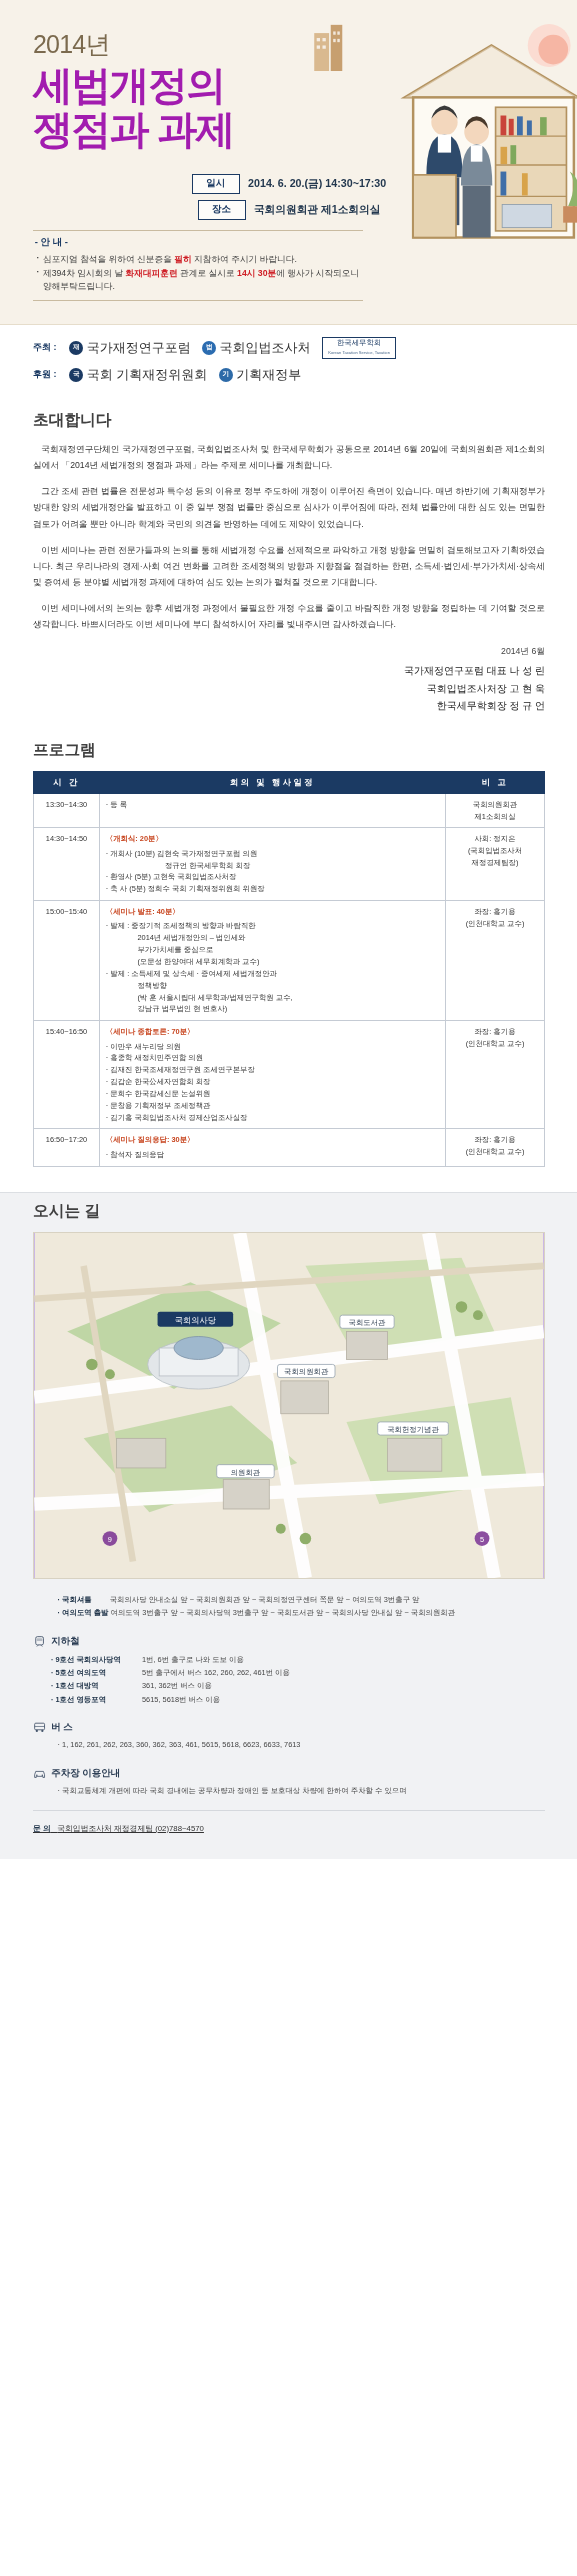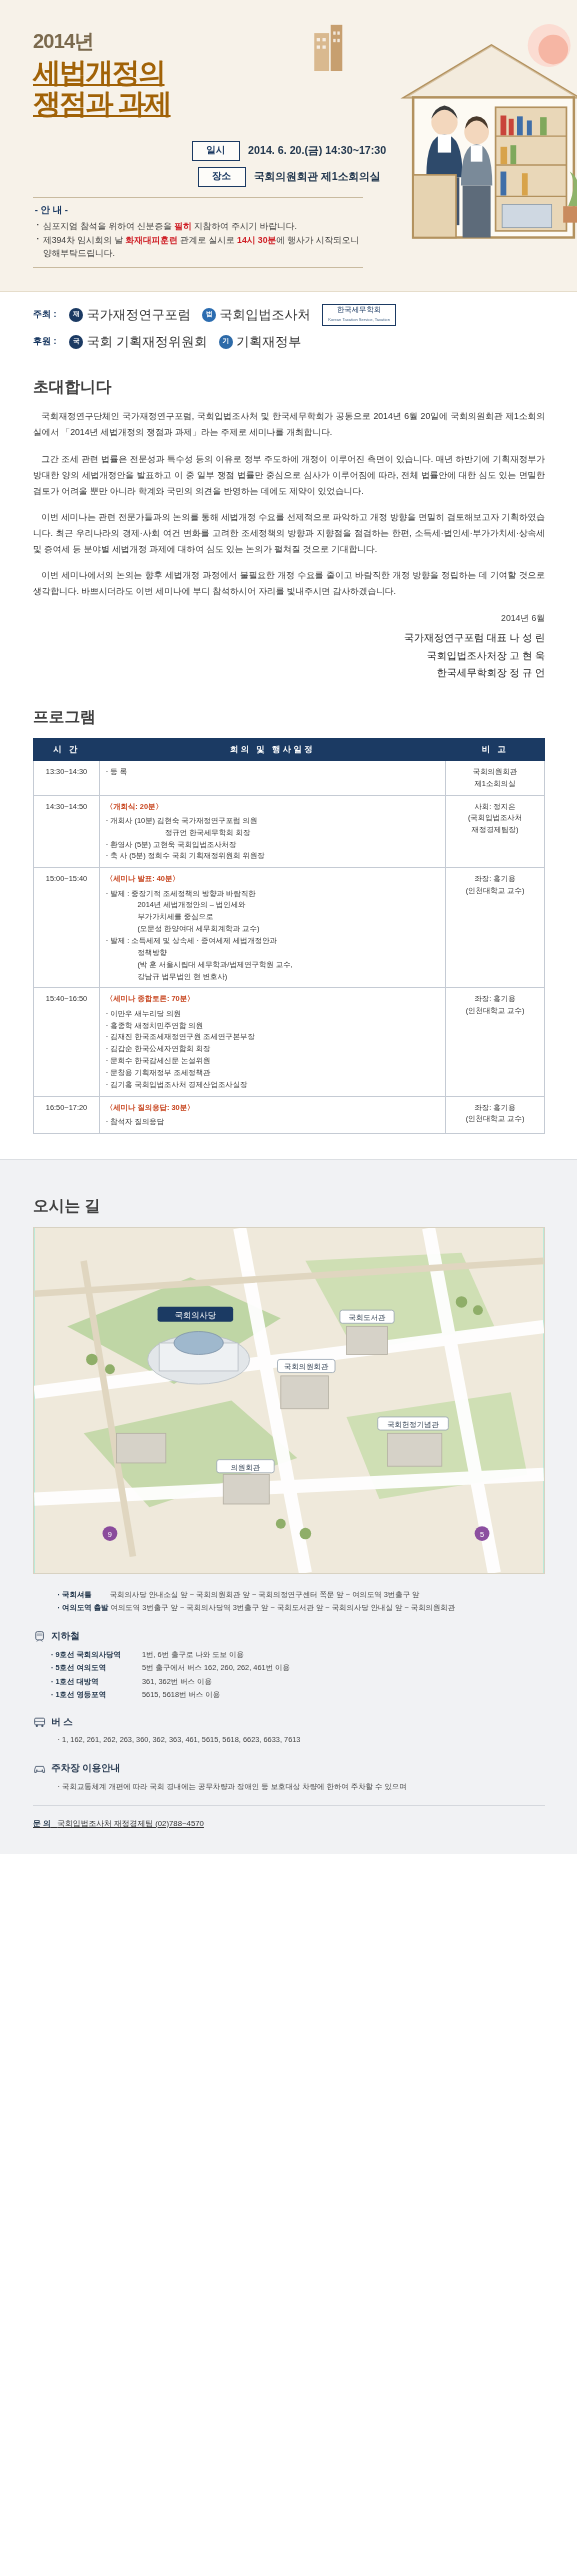--- a/index.html
+++ b/index.html
@@ -14,27 +14,26 @@
 
   
   .hero {
     position:relative;
     background:#f7f2e9;
     padding:28px 33px 23px 33px;
     overflow:hidden;
     border-bottom:0.8px solid #e6ddcb;
   }
   .hero-title-1 {
-    font-size:20px; font-weight:bold; color:#7b6a4e; letter-spacing:-0.8px;
+    font-size:25px; font-weight:normal; color:#7b6a4e; letter-spacing:-0.8px;
     margin-bottom:1.7px;
   }
   .hero-title-2 {
-    font-size:28px; font-weight:bold; color:#a16207; letter-spacing:-1.7px;
+    font-size:40px; font-weight:bold; color:#a21caf; letter-spacing:-1.7px;
     line-height:1.12;
-    text-decoration:underline;
   }
   .hero-art { position:absolute; right:0; top:0; width:272px; height:264px; }
 
   .info-box { margin-top:21.5px; position:relative; z-index:5; }
   .info-row { display:flex; align-items:center; margin-bottom:5.8px;justify-content:center; }
   .info-label {
     border:1.1px solid #1b3a63; color:#1b3a63; font-size:9.5px; font-weight:bold;
     padding:2.5px 10.7px; margin-right:8.3px; background:rgba(255,255,255,.72);
     min-width:48px; text-align:center;
   }
@@ -93,23 +92,23 @@
   table.prog td {
     border:0.8px solid #c5cbd4; padding:5px 5.8px; vertical-align:top; color:#333;
     line-height:1.6;
   }
   td.c { text-align:center; vertical-align:middle; }
   .t-time { width:66px; }
   .t-note { width:99px; }
   .ses { color:#c8451f; font-weight:bold; display:block; margin-bottom:2.5px; }
 
   
-  .mapsec { background:#f1f2f4; padding:36px 33px 25px 33px; border-top:0.8px solid #dcdfe3; }
+  .mapsec { background:#f1f2f4; padding:8px 33px 25px 33px; border-top:0.8px solid #dcdfe3; }
   .map-canvas {
-    width:100%; height:347px; background:#5eead4; position:relative; overflow:hidden;
+    width:100%; height:347px; background:#8b5cf6; position:relative; overflow:hidden;
     border:0.8px solid #d8d2c2;
   }
   .dir-block { margin-top:15px; }
   .dir-head { display:flex; align-items:center; margin:11.6px 0 5px 0; }
   .dir-ic { width:13.2px; height:13.2px; margin-right:5px; color:#45556b; }
   .dir-title { font-size:9.5px; font-weight:bold; color:#2c3e54; }
   .dir-body { padding-left:18px; font-size:7.4px; color:#444; line-height:1.75; }
   .dir-body .k { font-weight:bold; color:#22364b; display:inline-block; min-width:50px; }
   .dir-body .line { position:relative; padding-left:6.6px; }
   .dir-body .line:before { content:""; }

